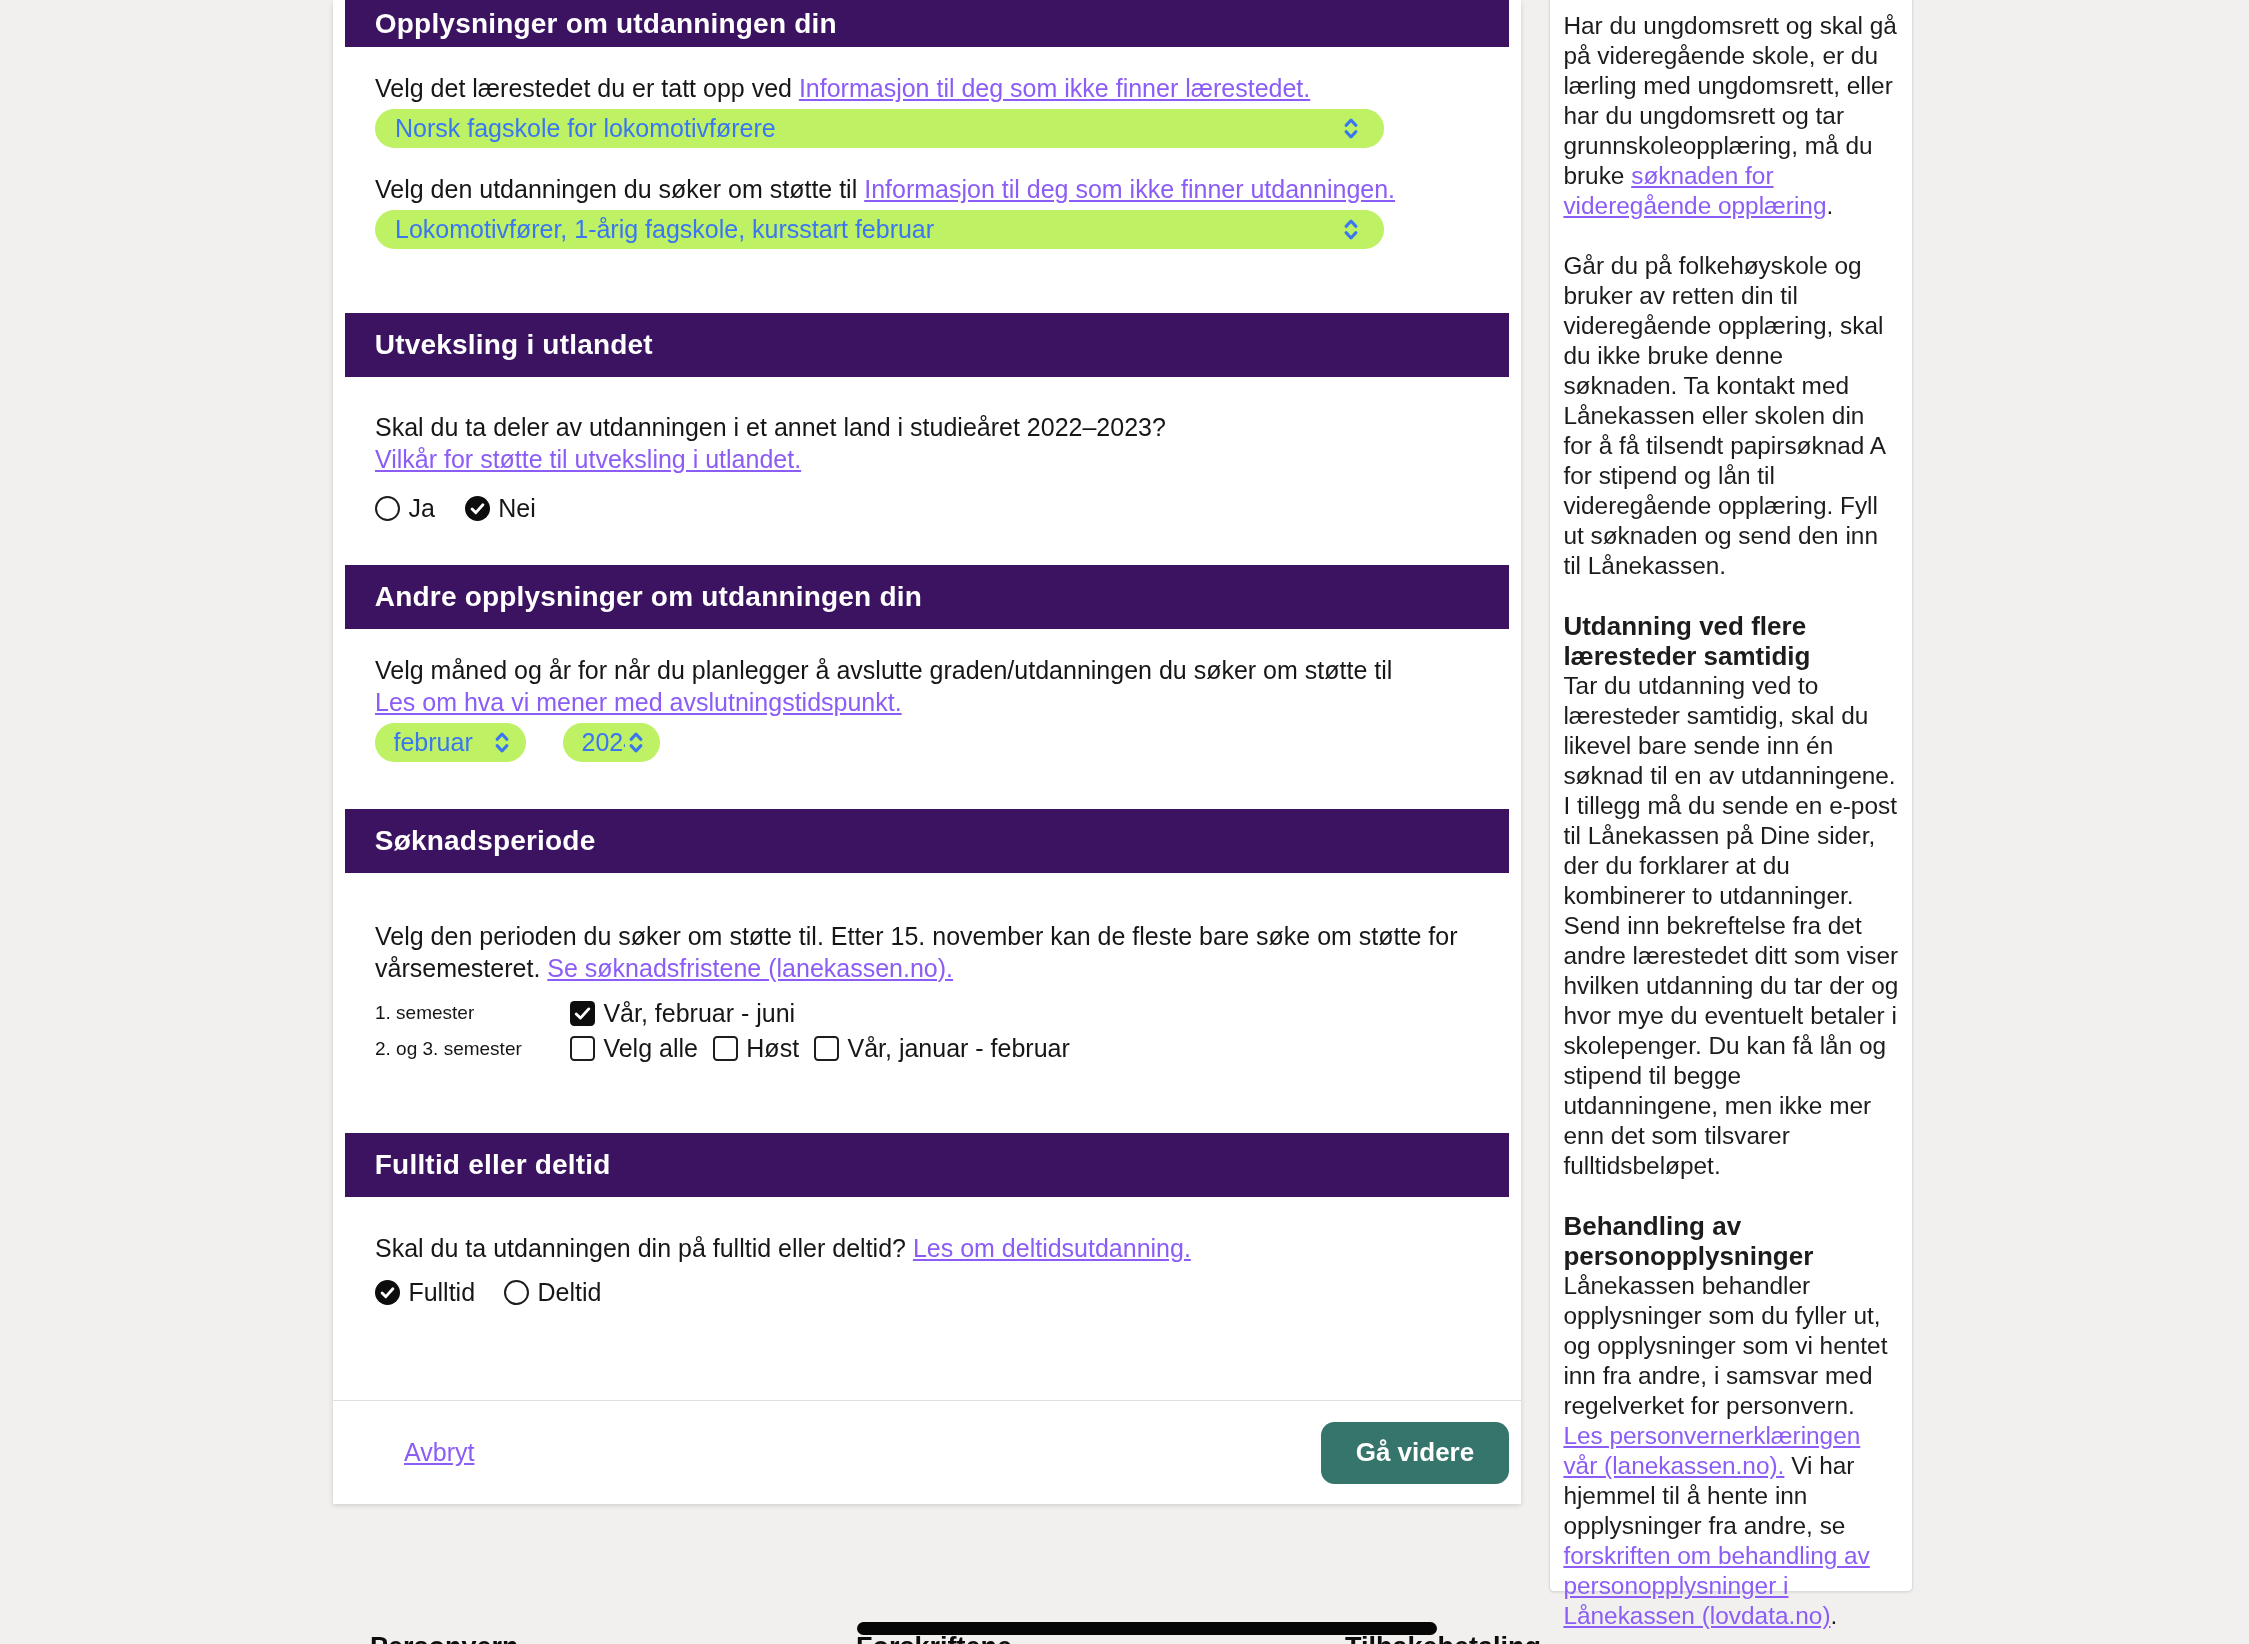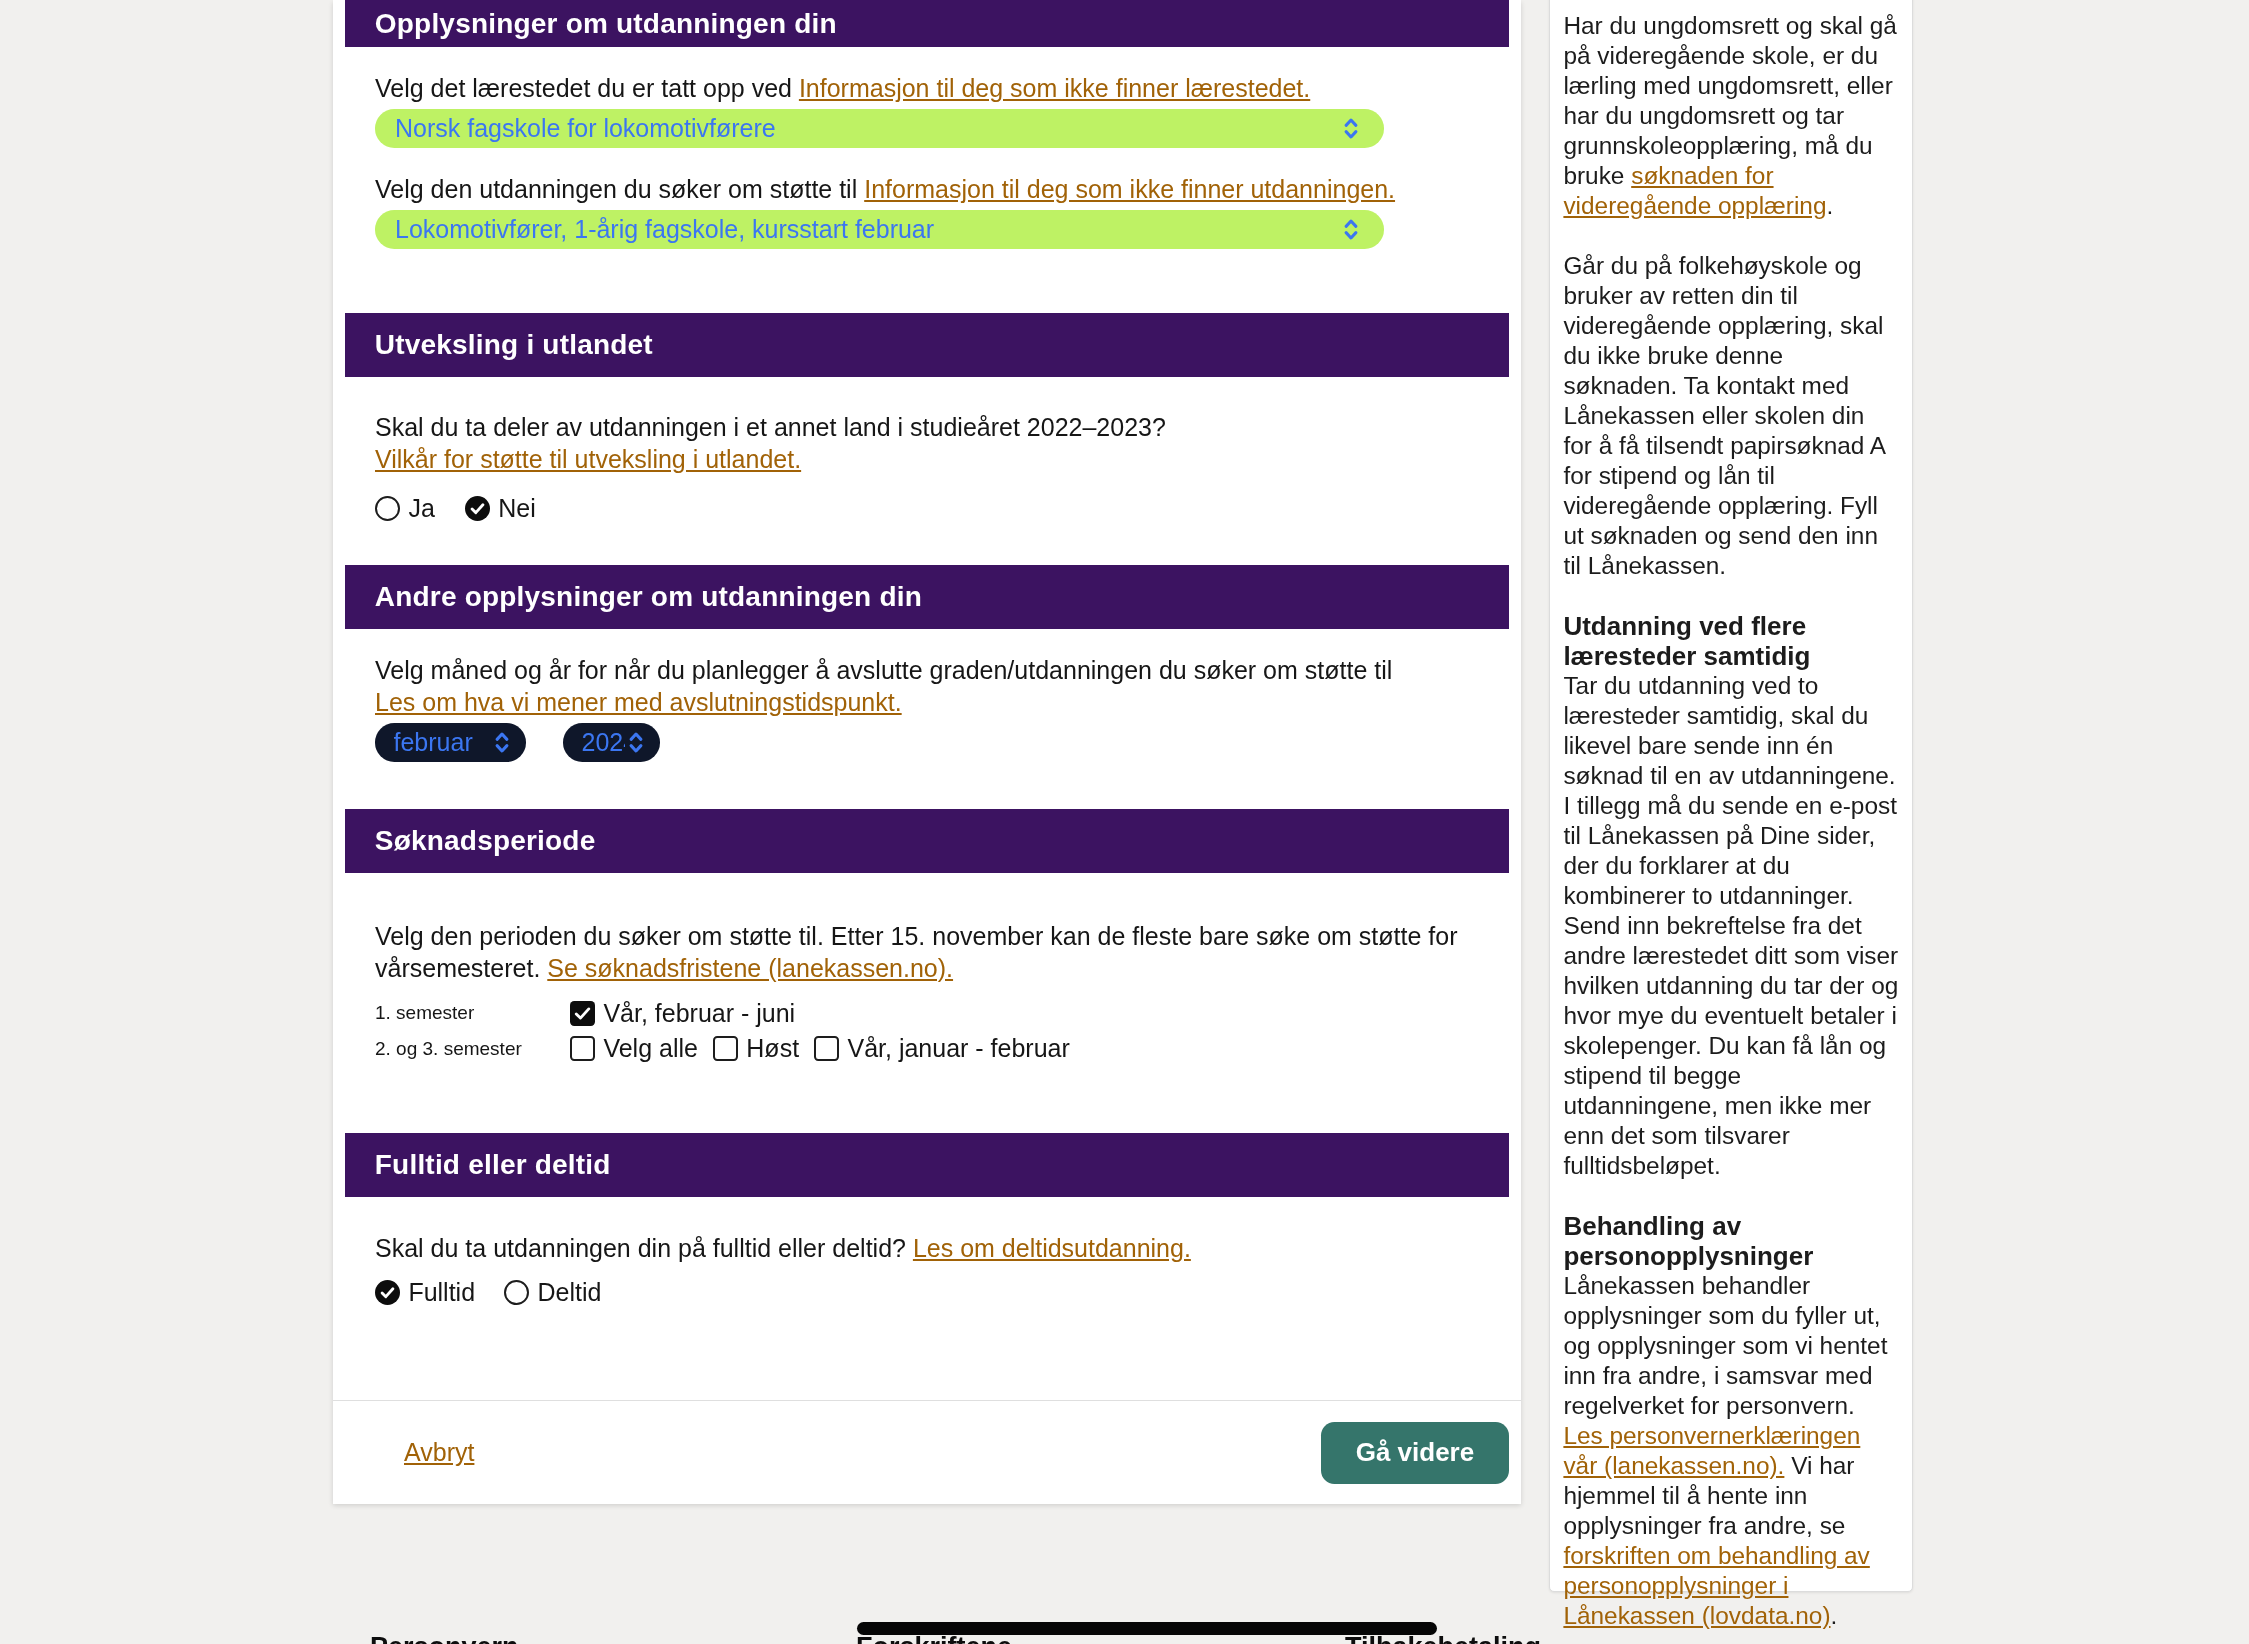--- a/index.html
+++ b/index.html
@@ -16,34 +16,34 @@
     background:#ffffff;box-shadow:0 1.7px 5px rgba(0,0,0,.14);
   }
   .sec-h{
     margin:0 11.8px;height:64px;background:#3c1361;color:#ffffff;
     display:flex;align-items:center;padding:0 30px;
     font-size:28px;font-weight:700;letter-spacing:0.2px;
   }
   .sec-h--first{height:47px;}
   .content{padding:0 42px;}
   .field-label{font-size:25px;line-height:32px;color:#161616;}
-  .lnk{color:#a16207;text-decoration:underline;cursor:pointer;}
+  .lnk{color:#8b5cf6;text-decoration:underline;cursor:pointer;}
   .block-link{display:block;font-size:25px;line-height:32px;}
   
   .select{
     display:flex;align-items:center;justify-content:space-between;
     background:#bef264;border-radius:19.3px;height:39px;
     padding:0 22px 0 20px;cursor:pointer;
   }
   .select--wide{width:1009px;margin-top:5px;}
   .select-value{font-size:25px;color:#3b76f1;white-space:nowrap;overflow:hidden;}
   .chev{width:22px;height:25px;flex:0 0 auto;}
   .chev path{stroke:#3b76f1;stroke-width:3.4;fill:none;stroke-linecap:round;stroke-linejoin:round;}
   .pill-row{display:flex;margin-top:5px;}
-  .pill{height:39px;border-radius:19.3px;background:#0f172a;display:flex;align-items:center;
+  .pill{height:39px;border-radius:19.3px;background:#bef264;display:flex;align-items:center;
         justify-content:space-between;padding:0 13.4px 0 18.5px;cursor:pointer;}
   .pill--month{width:151px;}
   .pill--year{width:97px;margin-left:37px;}
   
   .opt-row{display:flex;align-items:center;}
   .opt{display:flex;align-items:center;cursor:pointer;}
   .opt > .opt-label{font-size:25px;margin-left:8.4px;}
   .radio-off{width:25px;height:25px;border:2.5px solid #1d1d1d;border-radius:50%;background:#fff;flex:0 0 auto;}
   .icon-30{width:25px;height:25px;flex:0 0 auto;display:block;}
   .cb-off{width:25px;height:25px;border:2.5px solid #1d1d1d;border-radius:4.2px;background:#fff;flex:0 0 auto;}

